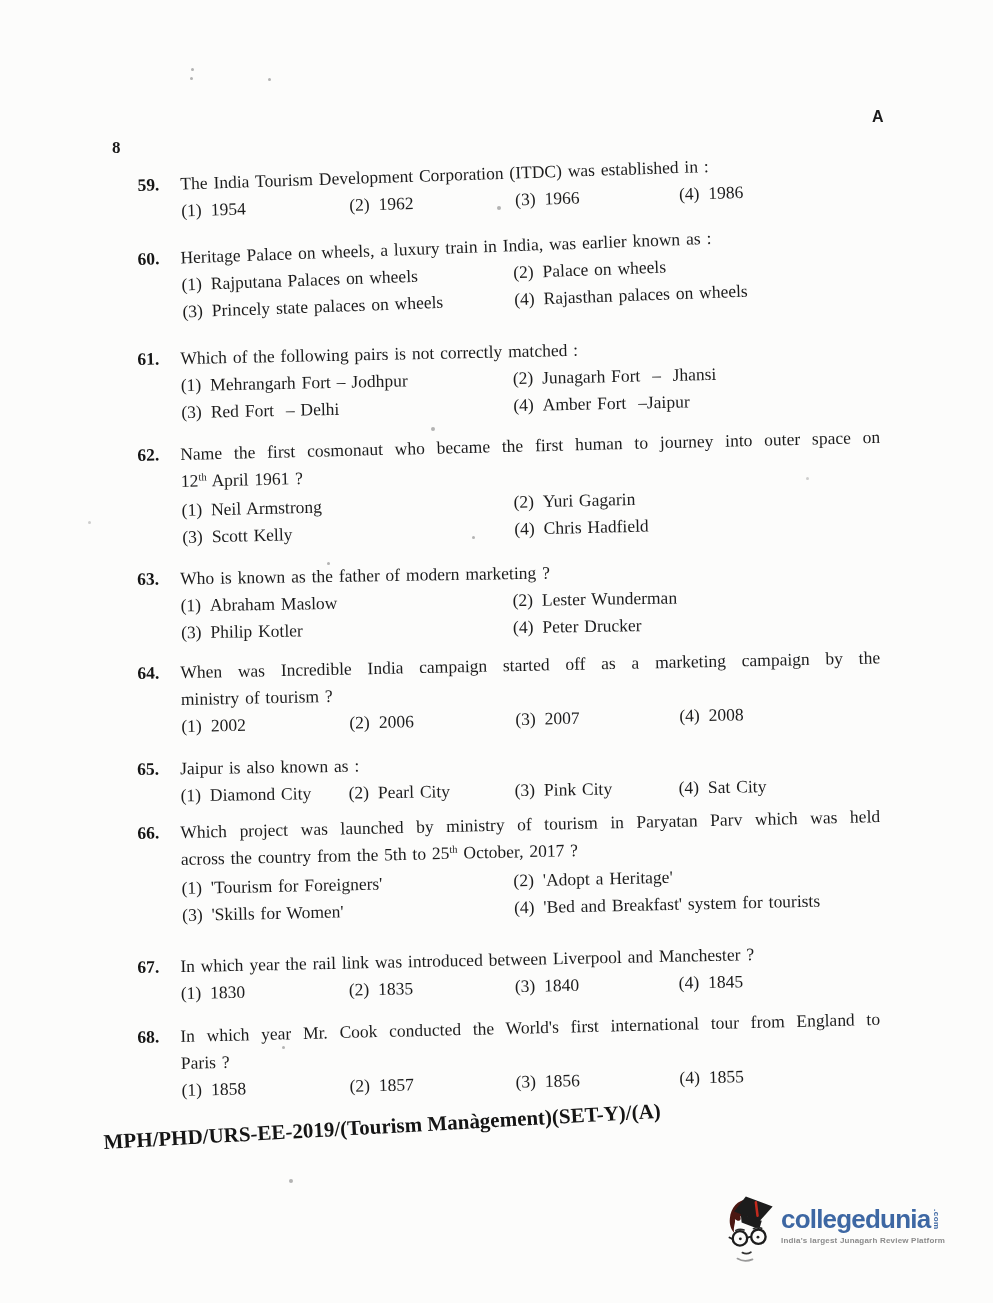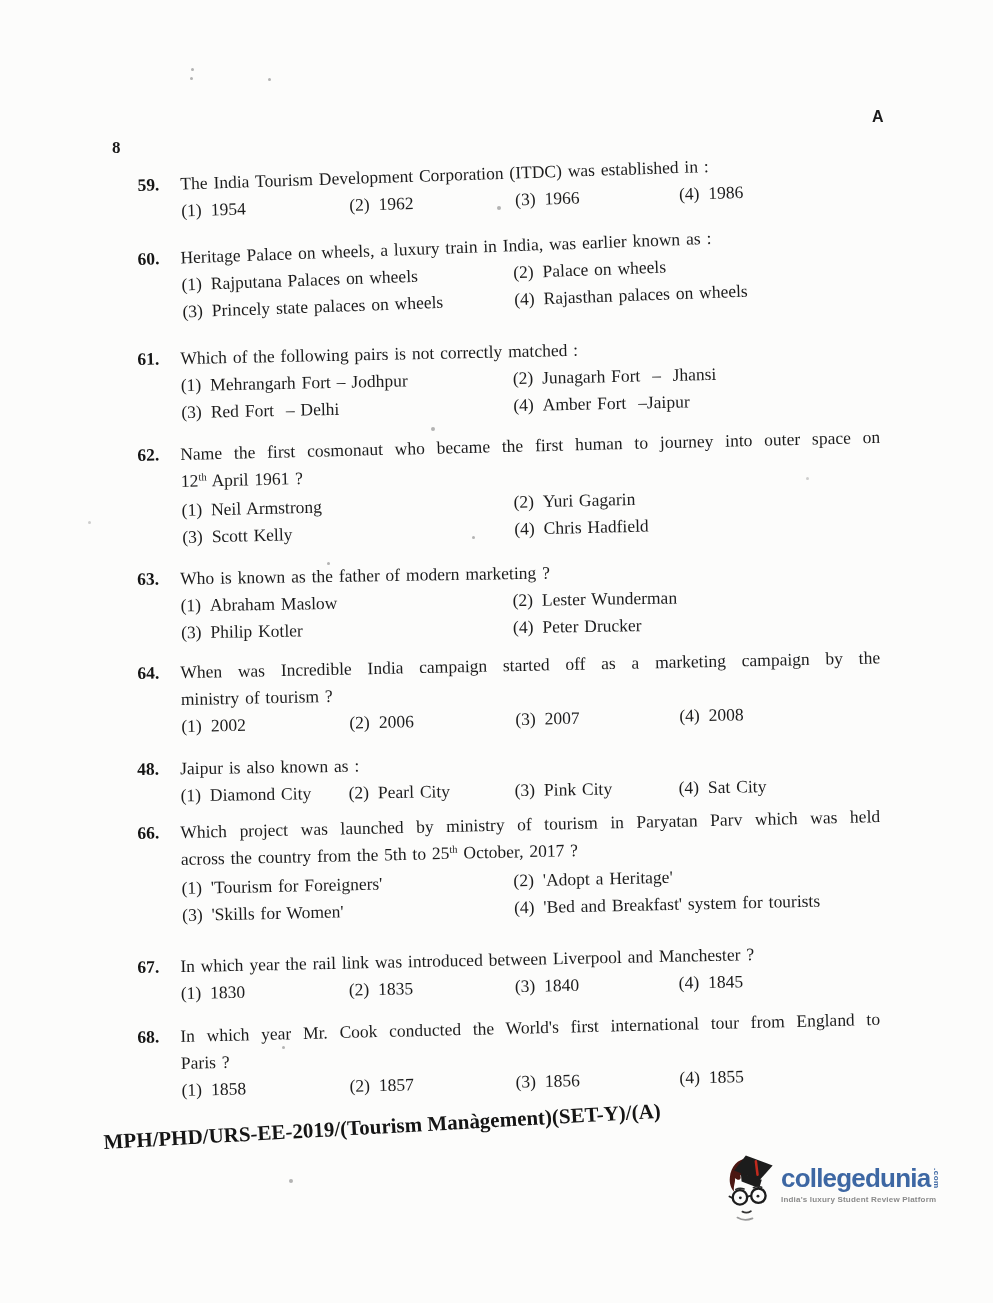--- a/index.html
+++ b/index.html
@@ -39,21 +39,21 @@
   .opt{white-space:pre;line-height:27px;}
   .opt .txt{margin-left:9px;white-space:pre;}
   .sup{font-size:10.5px;position:relative;top:-6px;letter-spacing:0;}
   .footer{
     position:absolute;left:103px;top:1130px;
     font-size:21px;font-weight:bold;color:#151515;
     transform:rotate(-3.2deg);transform-origin:0 0;
     white-space:nowrap;
   }
   .logo{
-    position:absolute;left:724px;top:1153px;
+    position:absolute;left:724px;top:1194px;
     display:flex;align-items:flex-start;gap:5px;
   }
   .logo-text{padding-top:12px;}
   .brand-row{display:flex;align-items:flex-start;}
   .brand{
     font-family:"Liberation Sans", sans-serif;
     font-size:26px;font-weight:bold;letter-spacing:-0.8px;
     color:#3d67a3;line-height:26px;
   }
   .brand-domain{
@@ -153,21 +153,21 @@
       <div class="opts4">
         <div class="opt"><span class="lbl">(1)</span><span class="txt">2002</span></div>
         <div class="opt"><span class="lbl">(2)</span><span class="txt">2006</span></div>
         <div class="opt"><span class="lbl">(3)</span><span class="txt">2007</span></div>
         <div class="opt"><span class="lbl">(4)</span><span class="txt">2008</span></div>
       </div>
     </div>
   </div>
 
   <div class="q" style="top:756px;transform:rotate(-0.9deg)">
-    <div class="qnum">48.</div>
+    <div class="qnum">65.</div>
     <div class="qbody">
       <div class="qline">Jaipur is also known as :</div>
       <div class="opts4">
         <div class="opt"><span class="lbl">(1)</span><span class="txt">Diamond City</span></div>
         <div class="opt"><span class="lbl">(2)</span><span class="txt">Pearl City</span></div>
         <div class="opt"><span class="lbl">(3)</span><span class="txt">Pink City</span></div>
         <div class="opt"><span class="lbl">(4)</span><span class="txt">Sat City</span></div>
       </div>
     </div>
   </div>
@@ -232,21 +232,21 @@
         <circle cx="19.5" cy="52.5" r="1.7" fill="#222"></circle>
         <circle cx="40.5" cy="50.5" r="1.7" fill="#222"></circle>
         <path d="M22,69 Q27,71.5 32,68.5" stroke="#333" stroke-width="2.2" fill="none" stroke-linecap="round"></path>
       </svg>
     </span>
     <div class="logo-text">
       <div class="brand-row">
         <span class="brand">collegedunia</span>
         <span class="brand-domain">.com</span>
       </div>
-      <div class="tagline">India's luxury Student Review Platform</div>
+      <div class="tagline">India's largest Junagarh Review Platform</div>
     </div>
   </div>
 
   <i class="speck" style="left:191px;top:68px;width:3px;height:3px;"></i>
   <i class="speck" style="left:190px;top:77px;width:3px;height:3px;"></i>
   <i class="speck" style="left:268px;top:78px;width:3px;height:3px;"></i>
   <i class="speck" style="left:497px;top:206px;width:4px;height:4px;"></i>
   <i class="speck" style="left:431px;top:427px;width:4px;height:4px;"></i>
   <i class="speck" style="left:472px;top:536px;width:3px;height:3px;"></i>
   <i class="speck" style="left:327px;top:562px;width:3px;height:3px;"></i>

